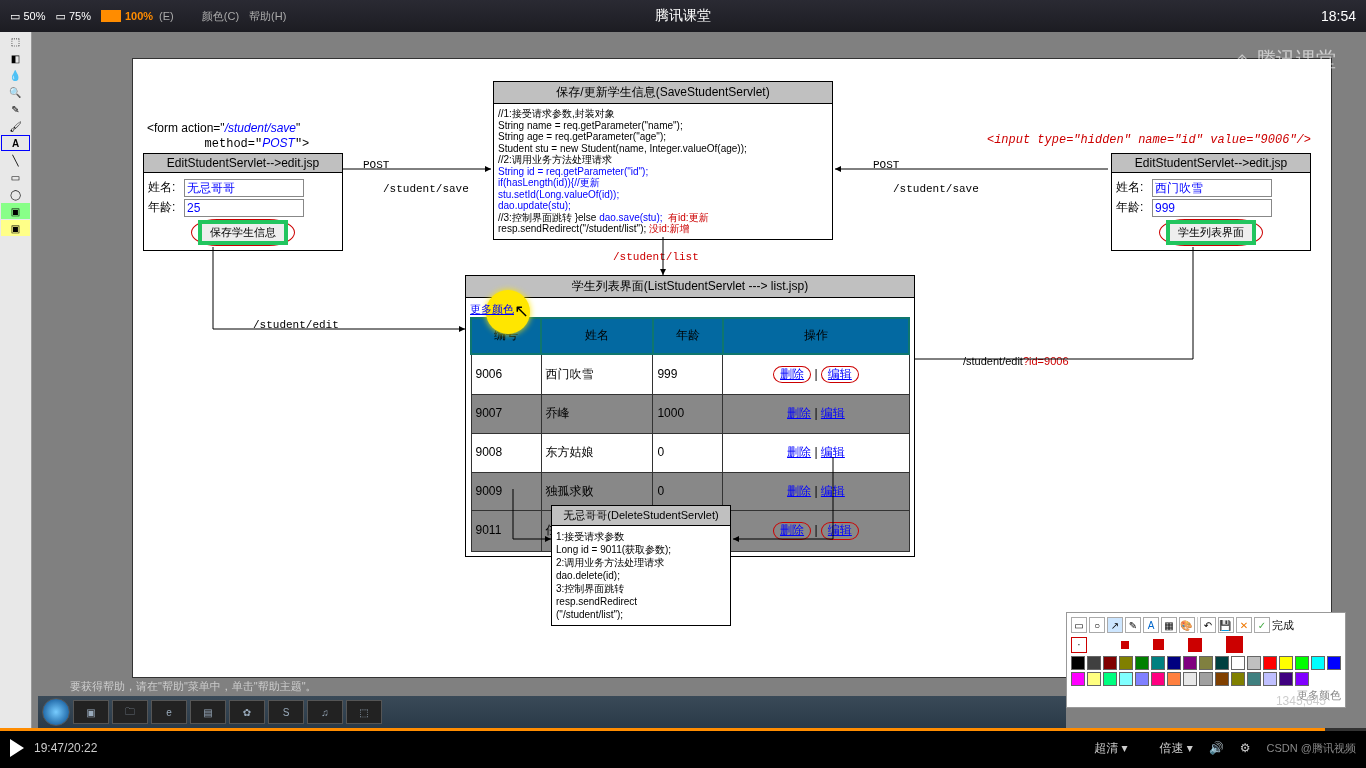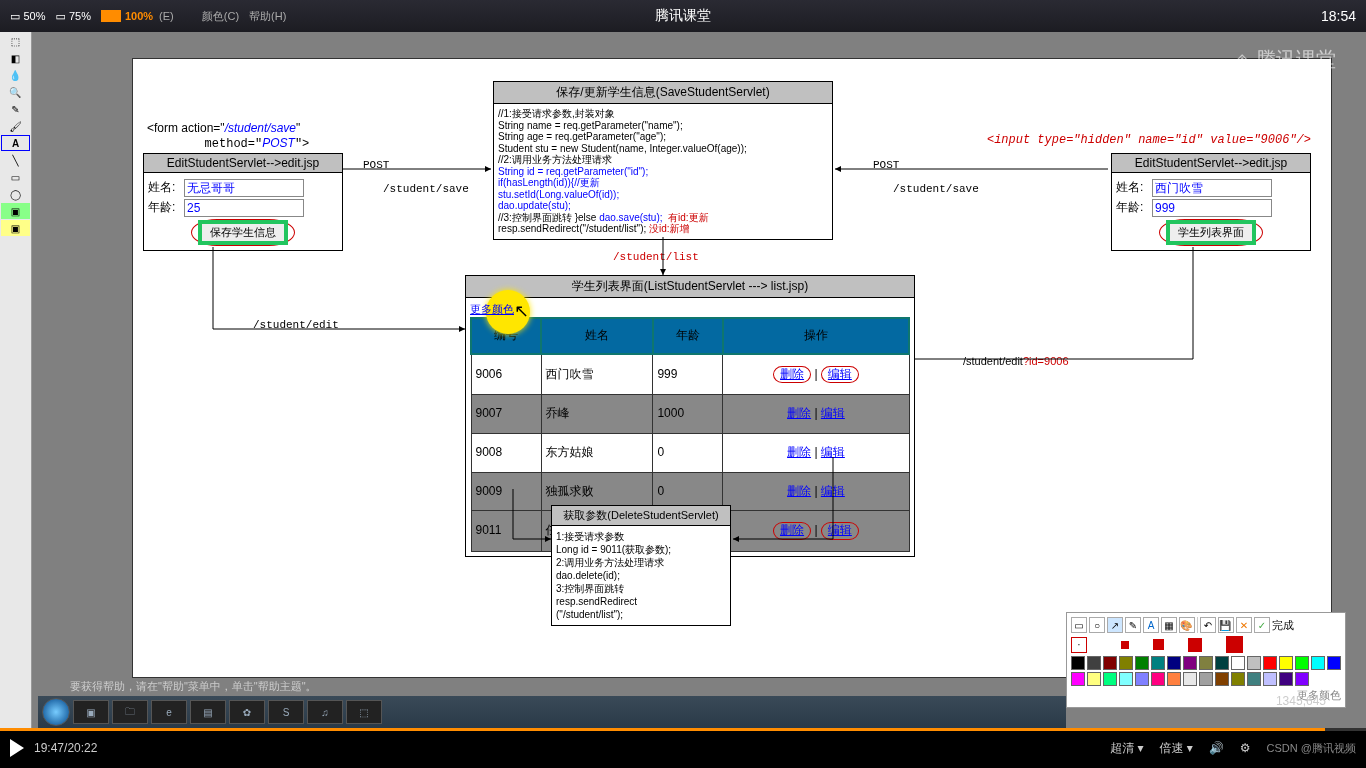--- a/index.html
+++ b/index.html
@@ -195,21 +195,21 @@
                 <td>任我行</td>
                 <td>0</td>
                 <td style="text-align:center"><span class="redoval"><a class="link">删除</a></span> | <span class="redoval"><a class="link">编辑</a></span></td>
               </tr>
             </tbody>
     </table>
    </div>
   </div>
 
   <div class="box" style="top:446px;left:418px;width:180px">
-   <div class="box-title" style="font-size:11px">获取参数(DeleteStudentServlet)</div>
+   <div class="box-title" style="font-size:11px">无忌哥哥(DeleteStudentServlet)</div>
    <div class="box-body" style="font-size:10px">
     <div>1:接受请求参数</div>
     <div> Long id = 9011(获取参数);</div>
     <div>2:调用业务方法处理请求</div>
     <div> dao.delete(id);</div>
     <div>3:控制界面跳转</div>
     <div> resp.sendRedirect</div>
     <div> ("/student/list");</div>
    </div>
   </div>
@@ -340,18 +340,18 @@
 
 <div class="videobar">
  <div class="progress">
       <div class="fill"></div>
     </div>
  <div class="play"></div>
  <span>19:47</span>
     <span>/</span>
     <span>20:22</span>
  <div style="flex:1"></div>
- <span style="margin-right:16px"><span>超清</span> ▾</span>
+ <span style="margin-right:32px"><span>超清</span> ▾</span>
  <span style="margin-right:16px"><span>倍速</span> ▾</span>
  <span style="margin-right:16px">🔊</span>
  <span style="margin-right:16px">⚙</span>
  <span style="color:#888;font-size:11px">CSDN @腾讯视频</span>
 </div>
 
 </body></html>

